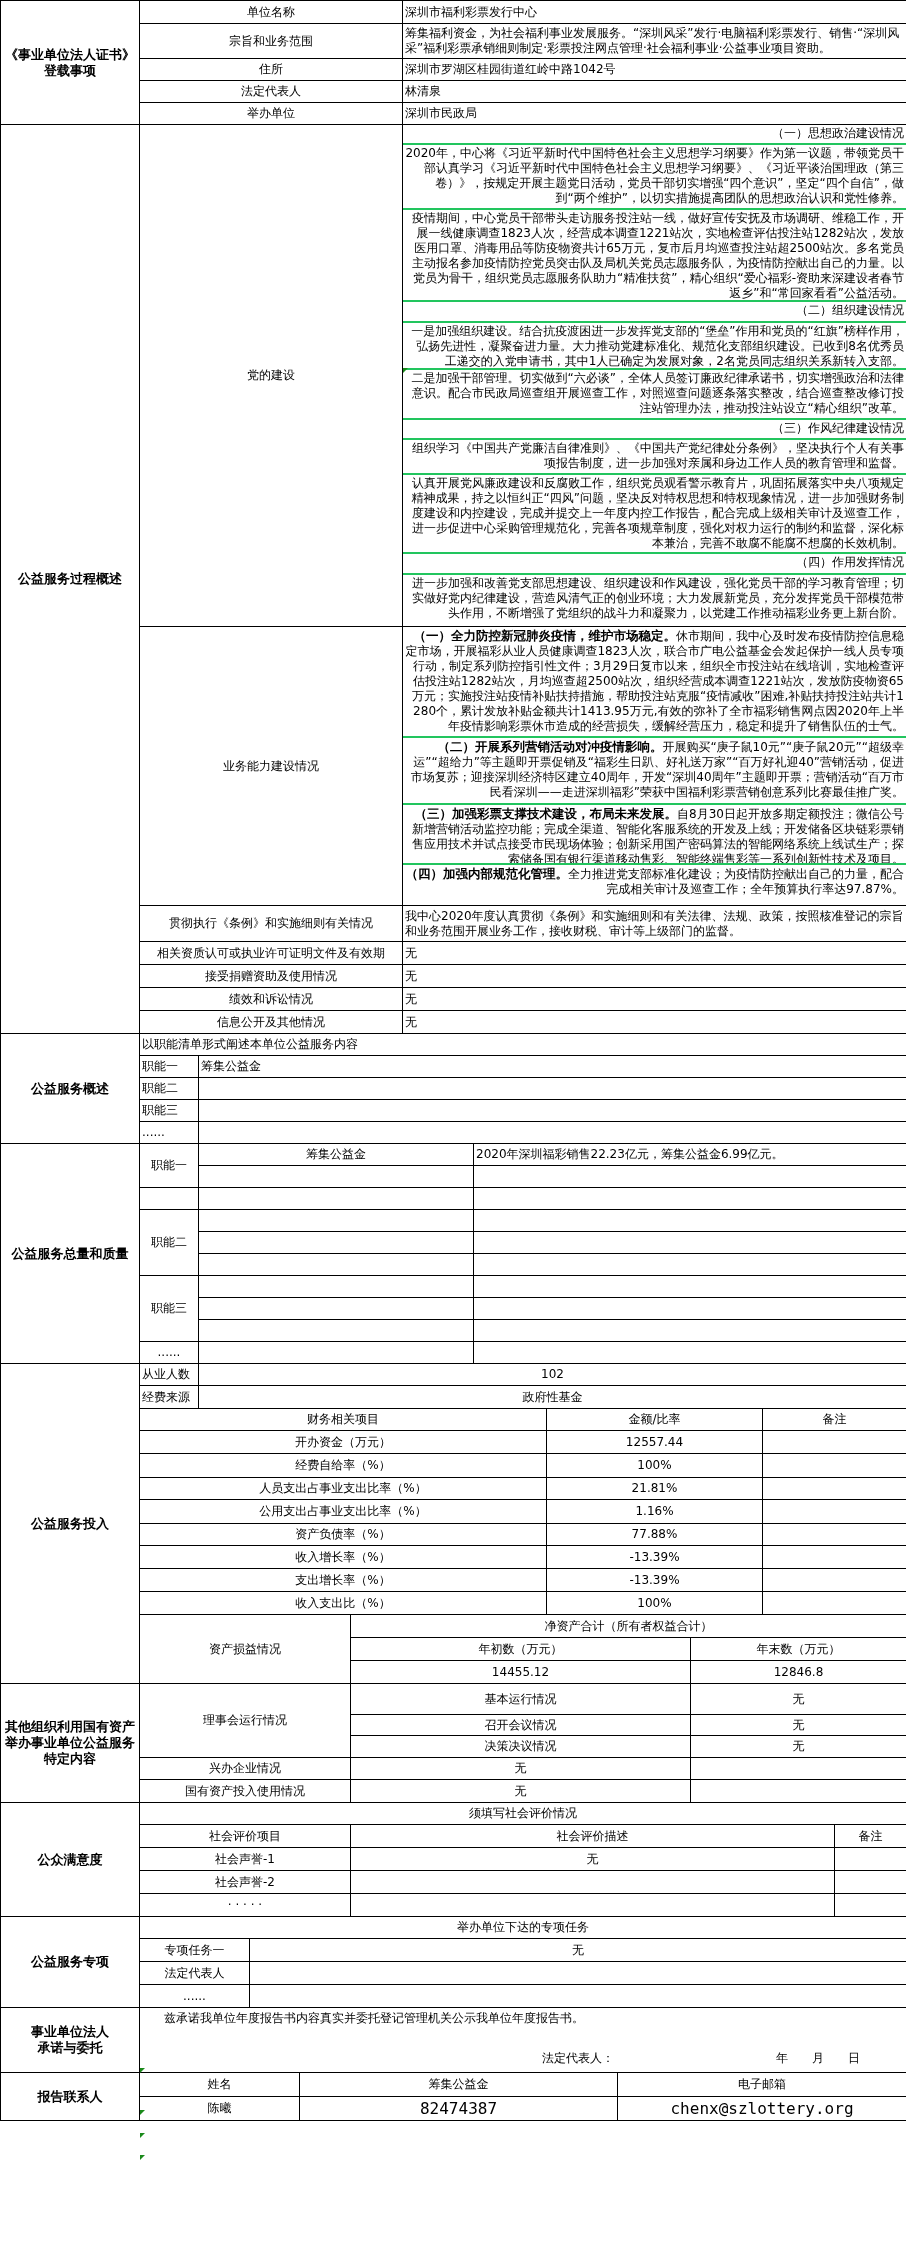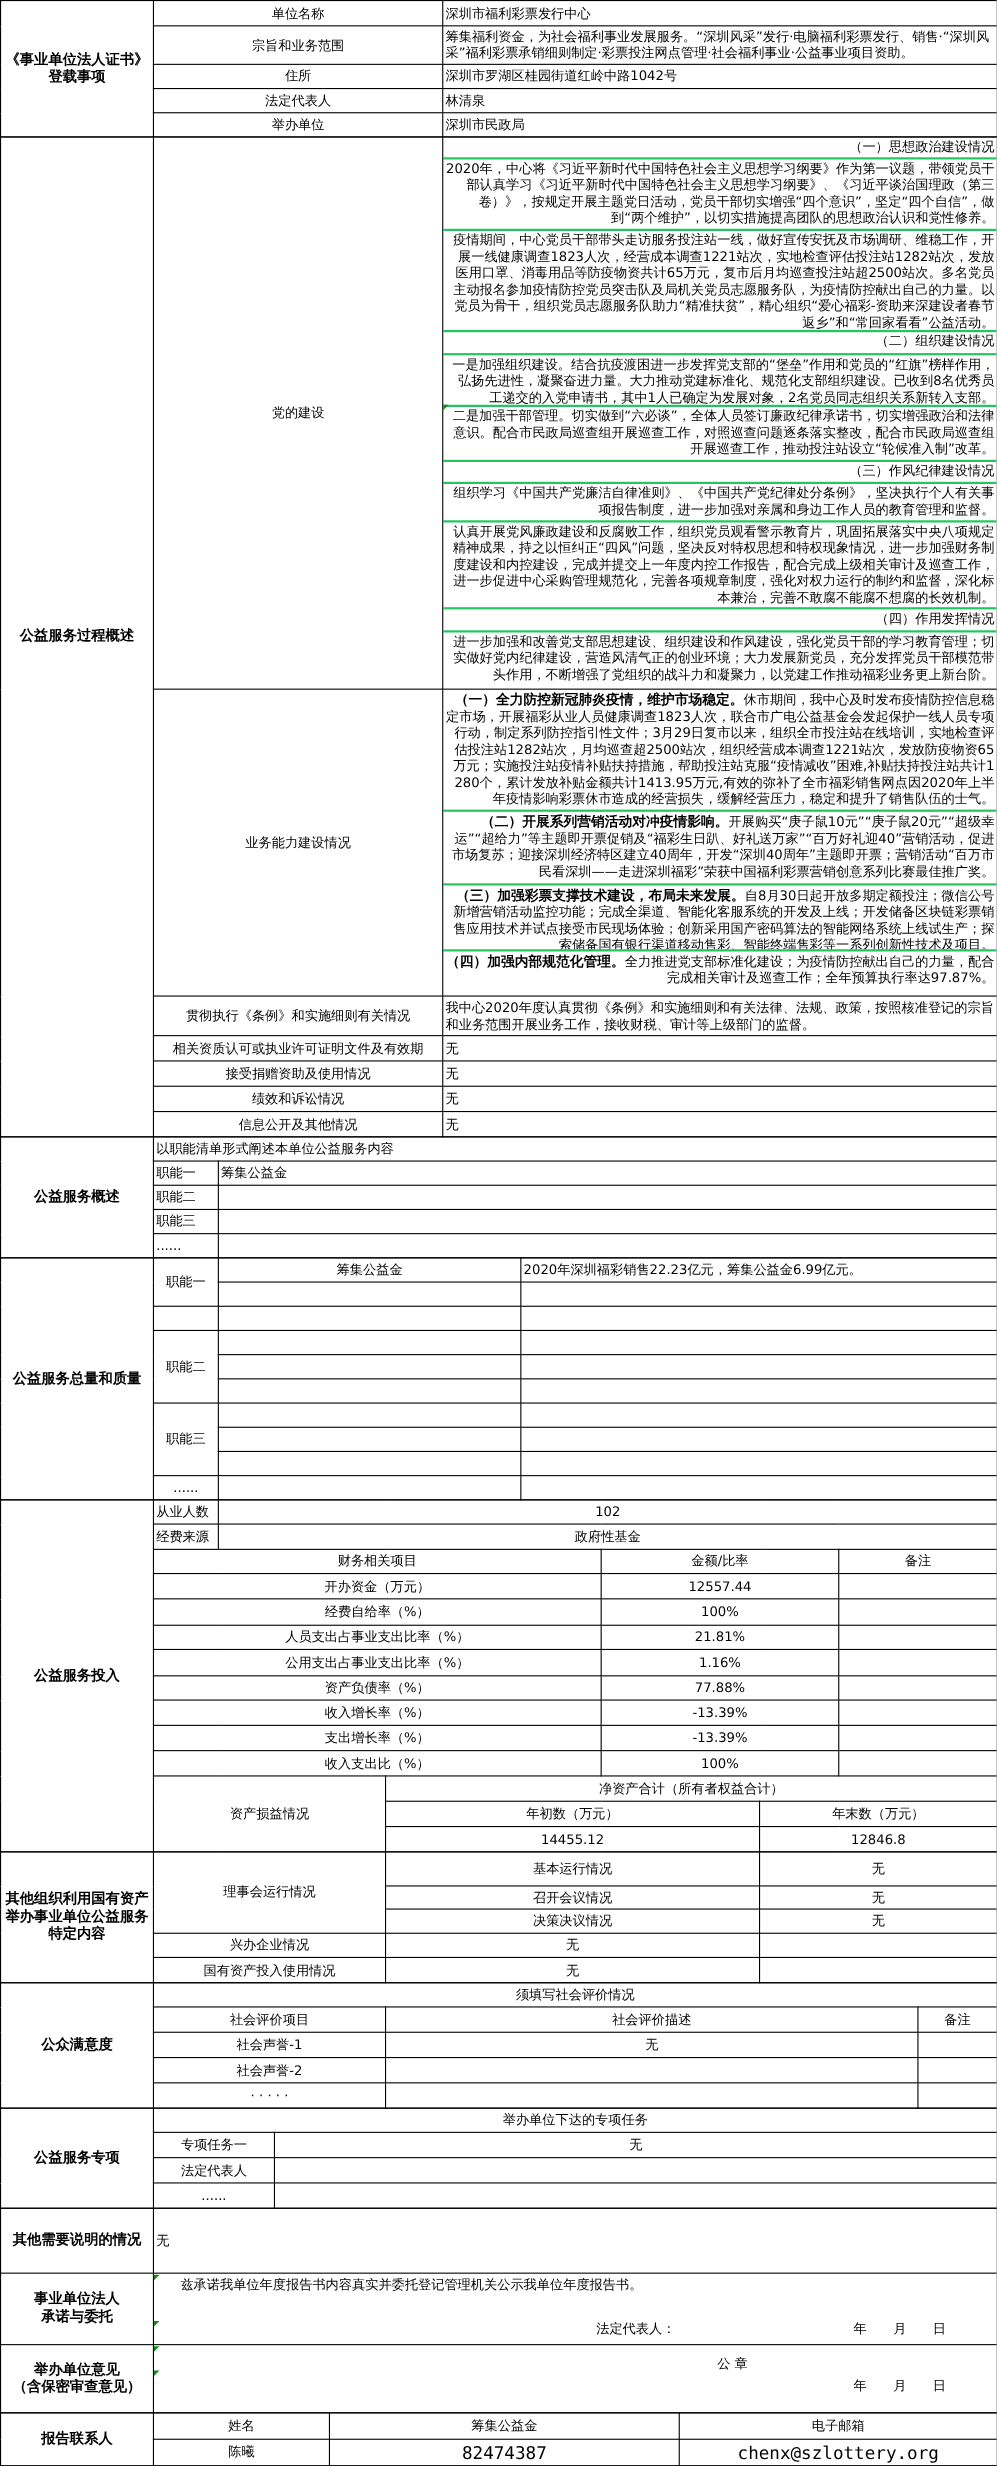--- a/index.html
+++ b/index.html
@@ -64,21 +64,21 @@
   <tbody>
       <tr style="height:501px">
     <td rowspan="7" class="sec">公益服务过程概述</td>
     <td class="c">党的建设</td>
     <td class="stack">
       <div class="sub" style="height:18px">（一）思想政治建设情况</div>
       <div class="sub" style="height:65px">2020年，中心将《习近平新时代中国特色社会主义思想学习纲要》作为第一议题，带领党员干部认真学习《习近平新时代中国特色社会主义思想学习纲要》、《习近平谈治国理政（第三卷）》，按规定开展主题党日活动，党员干部切实增强“四个意识”，坚定“四个自信”，做到“两个维护”，以切实措施提高团队的思想政治认识和党性修养。</div>
       <div class="sub" style="height:92px">疫情期间，中心党员干部带头走访服务投注站一线，做好宣传安抚及市场调研、维稳工作，开展一线健康调查1823人次，经营成本调查1221站次，实地检查评估投注站1282站次，发放医用口罩、消毒用品等防疫物资共计65万元，复市后月均巡查投注站超2500站次。多名党员主动报名参加疫情防控党员突击队及局机关党员志愿服务队，为疫情防控献出自己的力量。以党员为骨干，组织党员志愿服务队助力“精准扶贫”，精心组织“爱心福彩-资助来深建设者春节返乡”和“常回家看看”公益活动。</div>
       <div class="sub" style="height:21px">（二）组织建设情况</div>
       <div class="sub" style="height:47px">一是加强组织建设。结合抗疫渡困进一步发挥党支部的“堡垒”作用和党员的“红旗”榜样作用，弘扬先进性，凝聚奋进力量。大力推动党建标准化、规范化支部组织建设。已收到8名优秀员工递交的入党申请书，其中1人已确定为发展对象，2名党员同志组织关系新转入支部。</div>
-      <div class="sub" style="height:50px"> 二是加强干部管理。切实做到“六必谈”，全体人员签订廉政纪律承诺书，切实增强政治和法律意识。配合市民政局巡查组开展巡查工作，对照巡查问题逐条落实整改，配合市民政局巡查组开展巡查工作，推动投注站设立“轮候准入制”改革。</div>
+      <div class="sub" style="height:50px"> 二是加强干部管理。切实做到“六必谈”，全体人员签订廉政纪律承诺书，切实增强政治和法律意识。配合市民政局巡查组开展巡查工作，对照巡查问题逐条落实整改，结合巡查整改修订投注站管理办法，推动投注站设立“精心组织”改革。</div>
       <div class="sub" style="height:20px">（三）作风纪律建设情况</div>
       <div class="sub" style="height:35px">组织学习《中国共产党廉洁自律准则》、《中国共产党纪律处分条例》，坚决执行个人有关事项报告制度，进一步加强对亲属和身边工作人员的教育管理和监督。</div>
       <div class="sub" style="height:79px">认真开展党风廉政建设和反腐败工作，组织党员观看警示教育片，巩固拓展落实中央八项规定精神成果，持之以恒纠正“四风”问题，坚决反对特权思想和特权现象情况，进一步加强财务制度建设和内控建设，完成并提交上一年度内控工作报告，配合完成上级相关审计及巡查工作，进一步促进中心采购管理规范化，完善各项规章制度，强化对权力运行的制约和监督，深化标本兼治，完善不敢腐不能腐不想腐的长效机制。</div>
       <div class="sub" style="height:21px">（四）作用发挥情况</div>
       <div class="sub" style="height:53px">进一步加强和改善党支部思想建设、组织建设和作风建设，强化党员干部的学习教育管理；切实做好党内纪律建设，营造风清气正的创业环境；大力发展新党员，充分发挥党员干部模范带头作用，不断增强了党组织的战斗力和凝聚力，以党建工作推动福彩业务更上新台阶。</div>
     </td>
   </tr>
   <tr style="height:279px">
     <td class="c">业务能力建设情况</td>
     <td class="stack">
@@ -373,43 +373,30 @@
   </tr>
 </tbody>
   </table>
 
 <table>
   <colgroup>
       <col style="width:139px">
       <col style="width:767px">
     </colgroup>
   <tbody>
-      <tr style="height:59px">
-    <td class="sec">其他需要说明的情况</td>
-    <td>无</td>
-  </tr>
   <tr style="height:65px">
     <td class="sec">事业单位法人<br>承诺与委托</td>
     <td class="rel">
       <span class="abs" style="left:24px;top:3px;">兹承诺我单位年度报告书内容真实并委托登记管理机关公示我单位年度报告书。</span>
       <span class="abs" style="left:402px;top:43px;">法定代表人：</span>
       <span class="abs" style="left:636px;top:43px;">年</span>
       <span class="abs" style="left:672px;top:43px;">月</span>
       <span class="abs" style="left:708px;top:43px;">日</span>
     </td>
   </tr>
-  <tr style="height:62px">
-    <td class="sec">举办单位意见<br>（含保密审查意见）</td>
-    <td class="rel">
-      <span class="abs" style="left:512px;top:10px;">公  章</span>
-      <span class="abs" style="left:636px;top:30px;">年</span>
-      <span class="abs" style="left:672px;top:30px;">月</span>
-      <span class="abs" style="left:708px;top:30px;">日</span>
-    </td>
-  </tr>
 </tbody>
   </table>
 
 <table>
   <colgroup>
       <col style="width:139px">
       <col style="width:160px">
       <col style="width:318px">
       <col style="width:289px">
     </colgroup>

